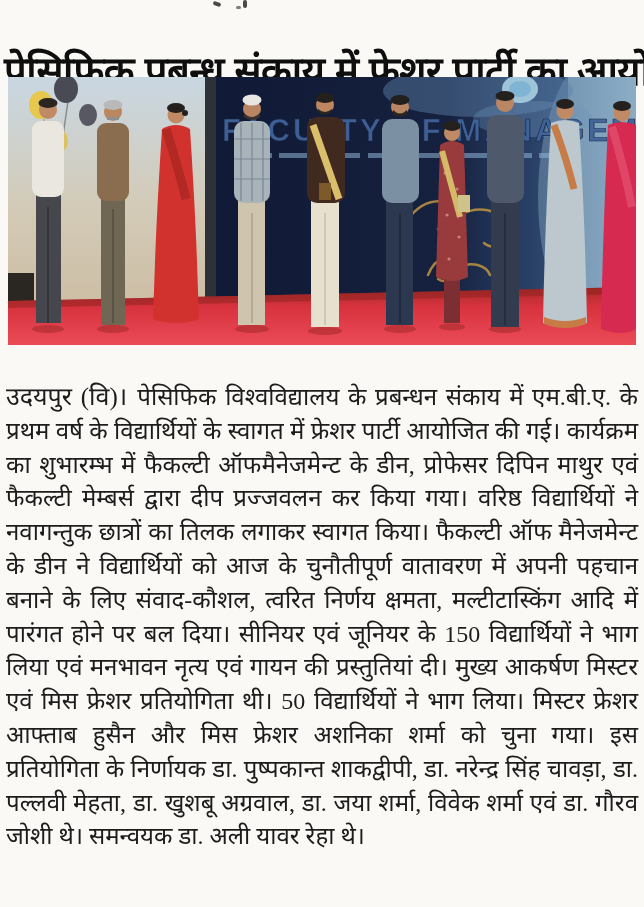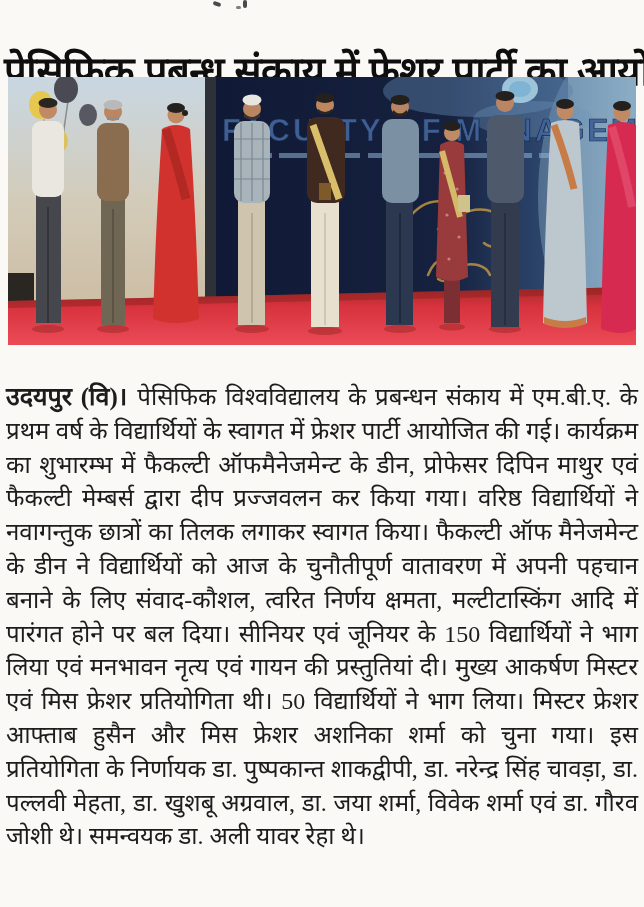--- a/index.html
+++ b/index.html
@@ -28,21 +28,21 @@
     overflow:hidden;background:#19223f;
   }
   .photo svg{display:block;}
   .article{
     position:absolute;left:6px;top:356px;width:632px;
     font-size:24px;line-height:33.8px;
     text-align:justify;
     color:#1c1c1c;
   }
   .article .dateline{
-    font-weight:bold;font-size:25px;
+    font-weight:normal;font-size:25px;
     margin-right:10px;
   }
 </style>
 </head>
 <body>
 
 <div>
   <div class="crop-mark" style="left:213px;top:2px;width:8px;height:4px;transform:rotate(18deg);"></div>
   <div class="crop-mark" style="left:243px;top:0;width:4px;height:8px;"></div>
   <div class="crop-mark" style="left:236px;top:6px;width:5px;height:3px;opacity:.7;"></div>

